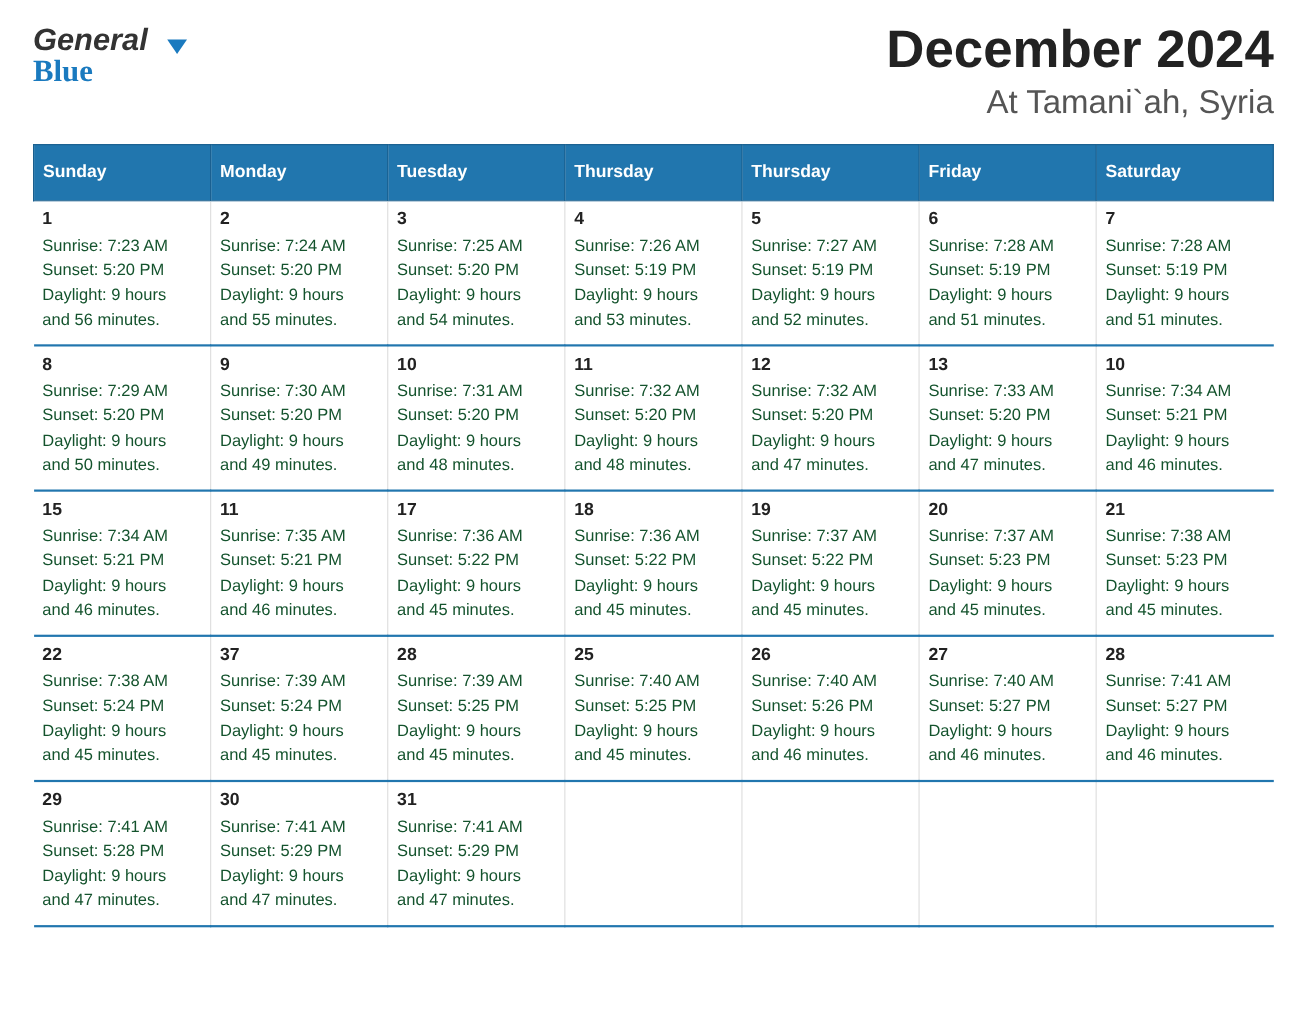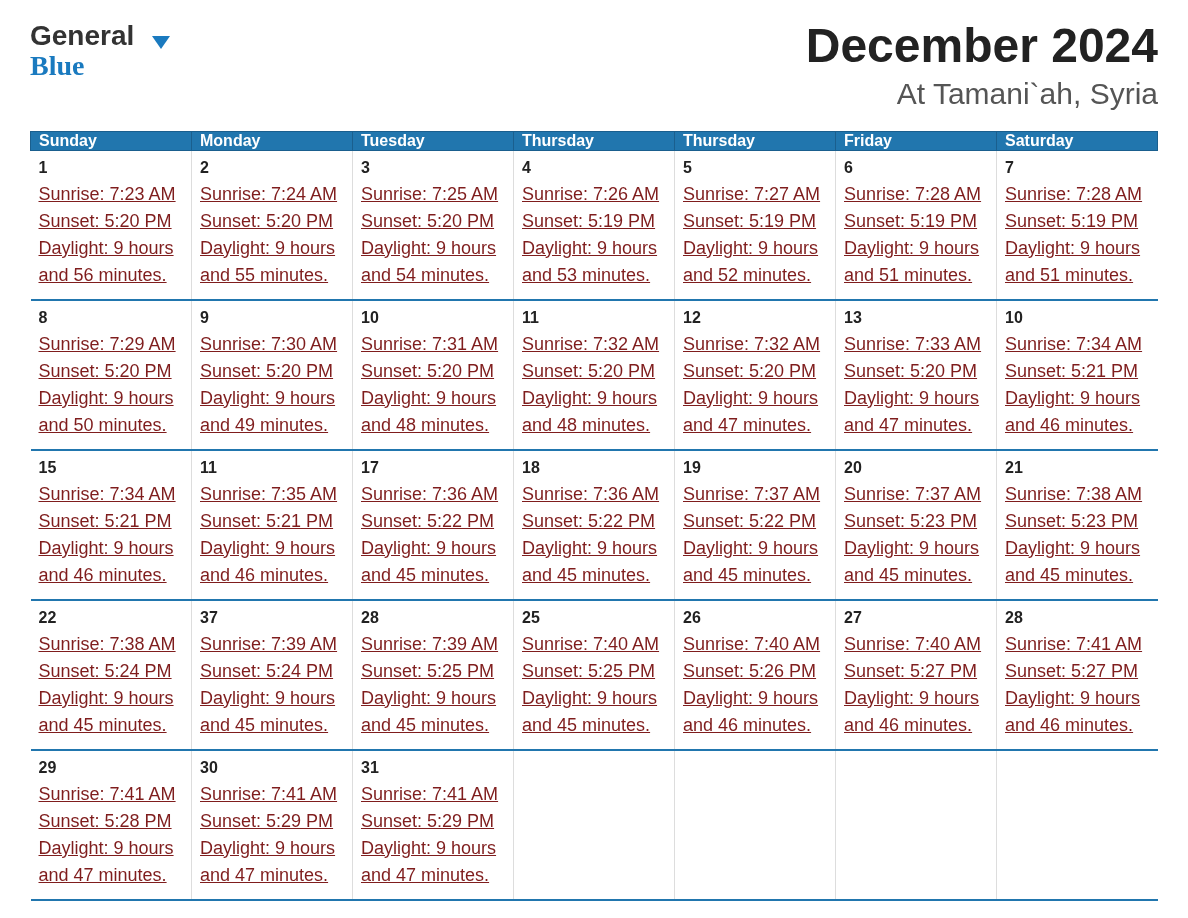--- a/index.html
+++ b/index.html
@@ -40,21 +40,21 @@
       border-collapse: collapse;
       table-layout: fixed;
     }
     thead tr {
       background-color: #2176ae;
     }
     thead th {
       color: #fff;
       font-size: 16px;
       font-weight: bold;
-      padding: 0 8px;
+      padding: 16px 8px;
       text-align: left;
       border: 1px solid #1a5f8e;
     }
     tbody tr {
       border-bottom: 2px solid #2176ae;
     }
     tbody td {
       vertical-align: top;
       padding: 8px 8px 10px 8px;
       font-size: 13px;
@@ -66,32 +66,31 @@
       border-right: none;
     }
     .day-number {
       font-size: 16px;
       font-weight: bold;
       color: #222;
       display: block;
       margin-bottom: 4px;
     }
     .day-info {
-      font-size: 18px;
+      font-size: 15px;
       line-height: 1.5;
-      color: #7f1d1d;
-      text-decoration: underline;
+      color: #14532d;
     }
   </style>
 </head>
 <body>
 
 <div class="header">
   <div class="logo">
-    <div style="display:flex; align-items:center; gap:15px;">
+    <div style="display:flex; align-items:center; gap:15px;font-style:italic;">
       <span style="font-size:28px; font-weight:bold; color:#333;">General</span>
       <span style="display:inline-block; width:0; height:0; border-left:9px solid transparent; border-right:9px solid transparent; border-top:13px solid #1a7abf; margin-left:3px; position:relative; top:6px;"></span>
     </div>
     <div style="margin-top:-2px;">
       <span style="font-size:28px; font-weight:bold; color:#1a7abf;font-family:Liberation Serif, serif;">Blue</span>
     </div>
   </div>
   <div class="title-area">
     <div class="page-title">December 2024</div>
     <div class="subtitle">At Tamani`ah, Syria</div>

